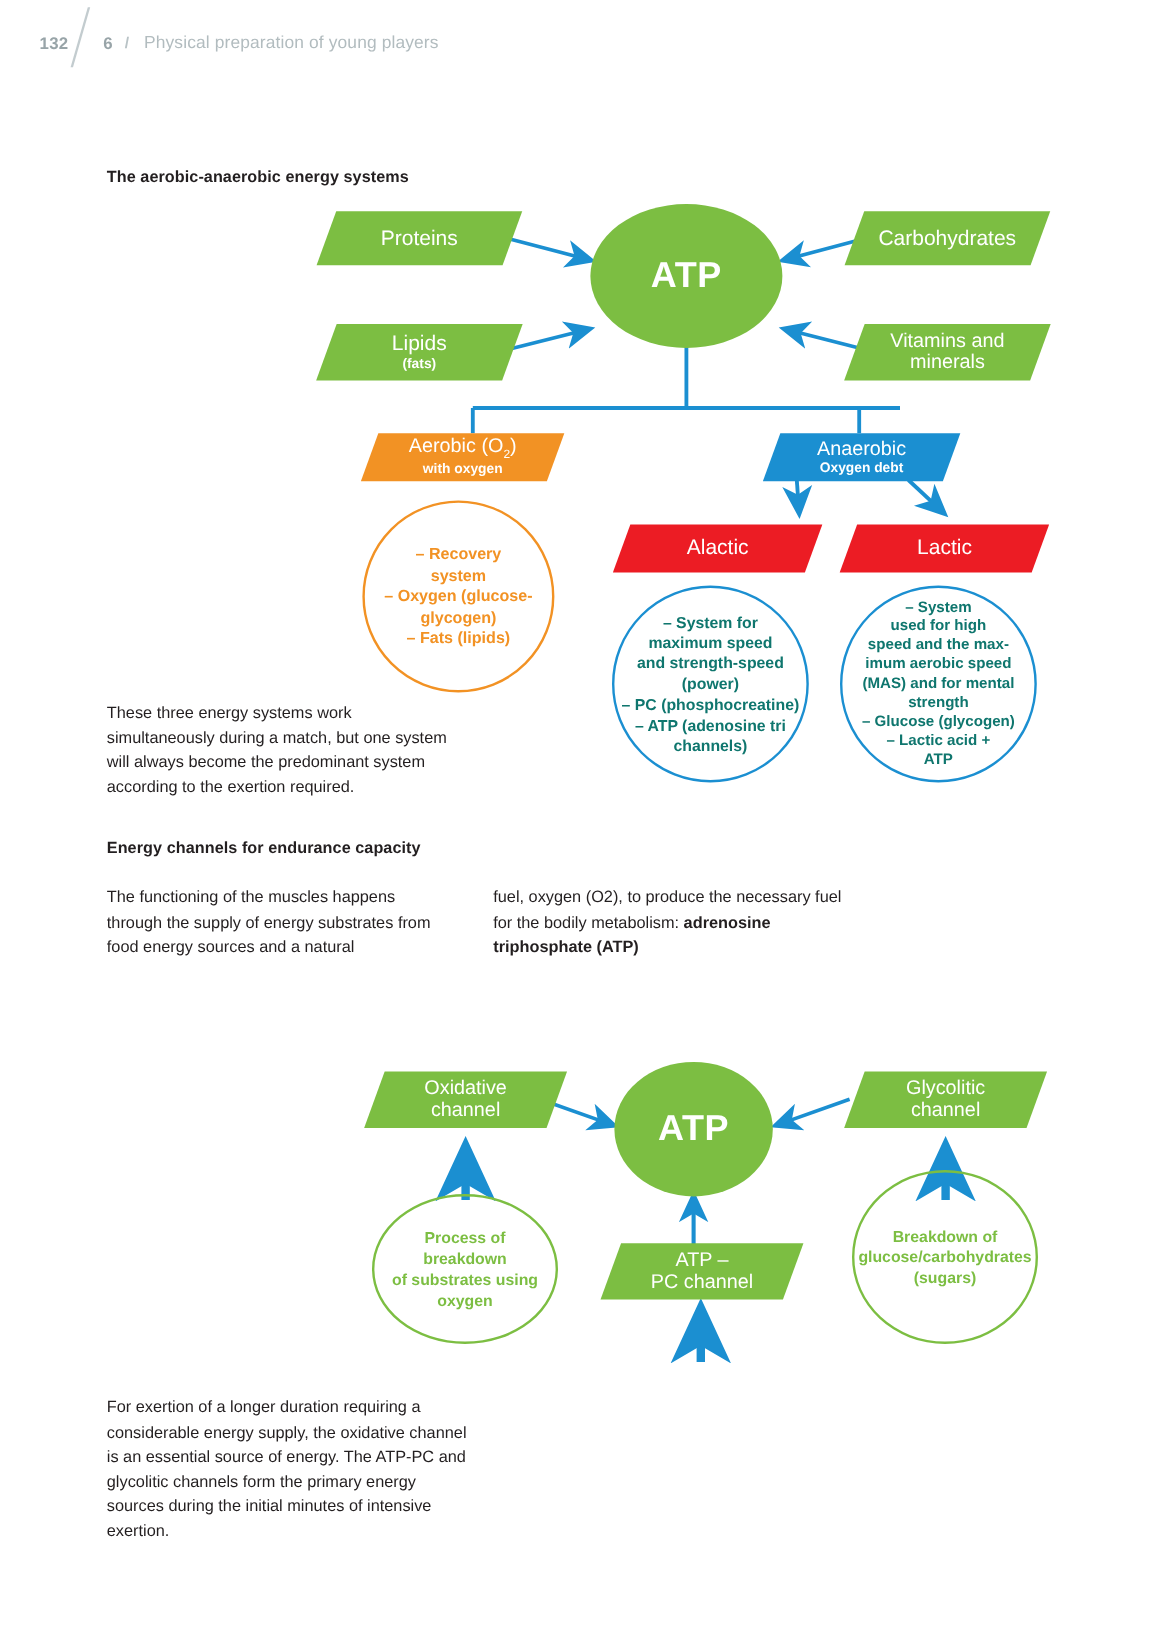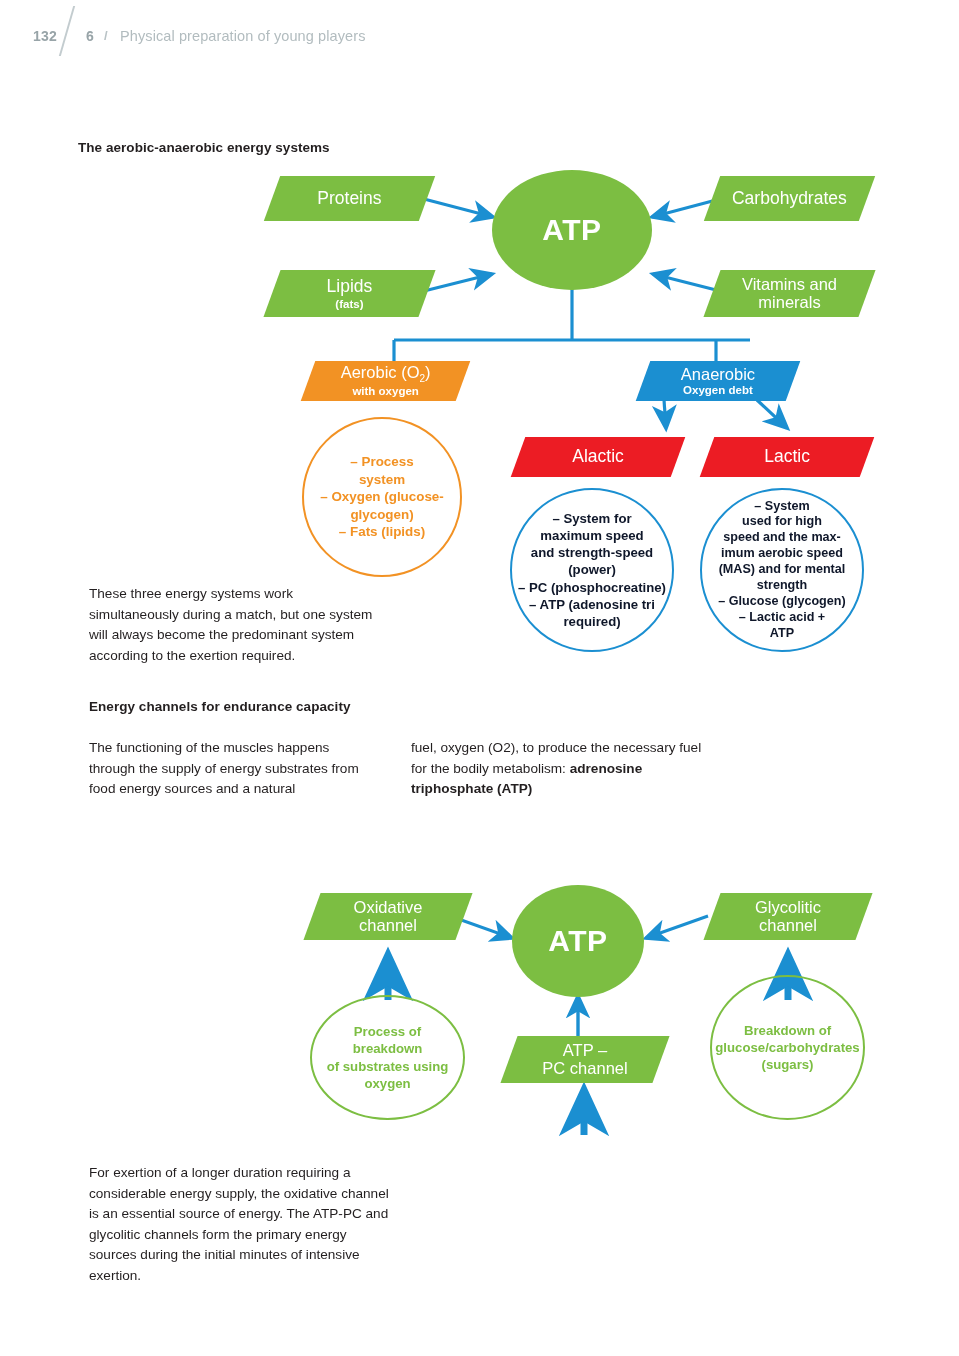--- a/index.html
+++ b/index.html
@@ -47,38 +47,38 @@
 
   .ring{
     position:absolute;border-radius:50%;border:2.5px solid #000;
     display:flex;align-items:center;justify-content:center;text-align:center;
     box-sizing:border-box;background:transparent;
   }
   .ring .ring-txt{font-weight:bold;line-height:1.30;padding:0 6px;}
   .ring-orange{border-color:#f29224;}
   .ring-orange .ring-txt{color:#f29224;font-size:13.4px;}
   .ring-blue{border-color:#1b8fd1;}
-  .ring-blue .ring-txt{color:#0f172a;font-size:13.2px;}
+  .ring-blue .ring-txt{color:#0f766e;font-size:13.2px;}
   .ring-green{border-color:#7cbe42;}
   .ring-green .ring-txt{color:#7cbe42;font-size:13.2px;}
 </style>
 </head>
 <body>
 
 <div class="page">
 
   <div class="header">
     <span class="hdr-page">132</span>
     <span class="hdr-slash-big"></span>
     <span class="hdr-chapter">6</span>
     <span class="hdr-sep">/</span>
     <span class="hdr-title">Physical preparation of young players</span>
   </div>
 
-  <div class="h-bold" style="left:78px;top:140px;">The aerobic-anaerobic energy systems</div>
+  <div class="h-bold" style="left:89px;top:140px;">The aerobic-anaerobic energy systems</div>
 
   <svg class="svg-layer" width="959" height="1356">
     <defs>
       <marker id="ah-blue" markerWidth="9" markerHeight="9" refX="7.2" refY="4.5" orient="auto">
         <path d="M0,0.6 L8.6,4.5 L0,8.4 L2.3,4.5 Z" fill="#1b8fd1"></path>
       </marker>
       <marker id="ah-blue2" markerWidth="9" markerHeight="9" refX="7.2" refY="4.5" orient="auto">
         <path d="M0,0.6 L8.6,4.5 L0,8.4 L2.3,4.5 Z" fill="#1b8fd1"></path>
       </marker>
       <marker id="ah-up" markerWidth="8" markerHeight="8" refX="6.6" refY="4" orient="auto">
@@ -141,21 +141,21 @@
 
   <div class="para-box blue-box" style="left:643px;top:361px;width:150px;height:40px;">
     <span class="pb-txt">
       <span class="pb-main" style="font-size:16.5px;">Anaerobic</span>
       <span class="pb-sub">Oxygen debt</span>
     </span>
   </div>
 
   <div class="ring ring-orange" style="left:302px;top:417px;width:160px;height:160px;">
     <span class="ring-txt">
-      <span>– Process</span><br>
+      <span>– Recovery</span><br>
       <span>system</span><br>
       <span>– Oxygen (glucose-</span><br>
       <span>glycogen)</span><br>
       <span>– Fats (lipids)</span>
     </span>
   </div>
 
   <div class="para-box red-box" style="left:518px;top:437px;width:160px;height:40px;">
     <span class="pb-txt">
       <span class="pb-main">Alactic</span>
@@ -169,21 +169,21 @@
   </div>
 
   <div class="ring ring-blue" style="left:510px;top:488px;width:164px;height:164px;justify-content:flex-end;">
     <span class="ring-txt">
       <span>– System for</span><br>
       <span>maximum speed</span><br>
       <span>and strength-speed</span><br>
       <span>(power)</span><br>
       <span>– PC (phosphocreatine)</span><br>
       <span>– ATP (adenosine tri</span><br>
-      <span>required)</span>
+      <span>channels)</span>
     </span>
   </div>
 
   <div class="ring ring-blue" style="left:700px;top:488px;width:164px;height:164px;">
     <span class="ring-txt" style="font-size:12.6px;line-height:1.26;">
       <span>– System</span><br>
       <span>used for high</span><br>
       <span>speed and the max-</span><br>
       <span>imum aerobic speed</span><br>
       <span>(MAS) and for mental</span><br>

